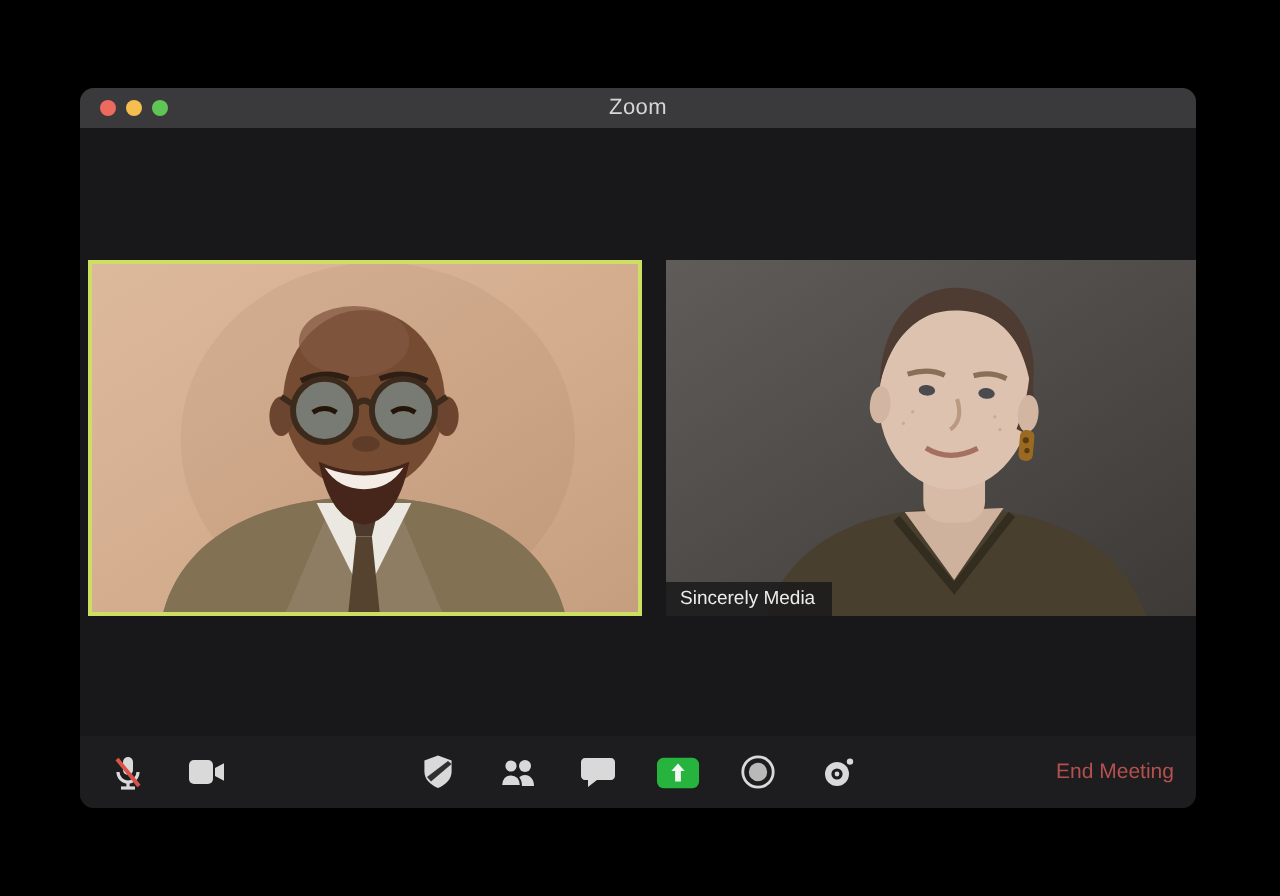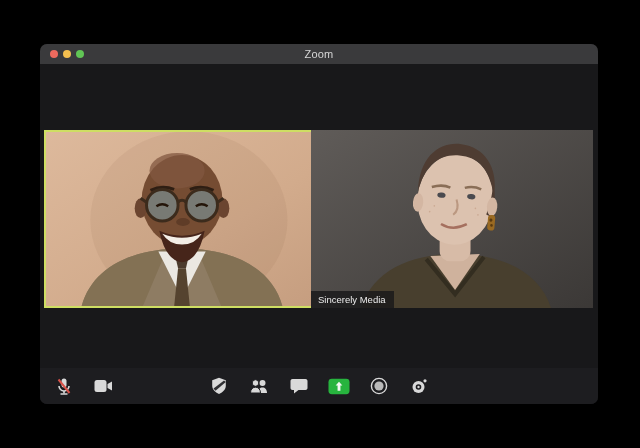--- a/index.html
+++ b/index.html
@@ -13,21 +13,21 @@
   .titlebar { position: absolute; left: 0; top: 0; width: 100%; height: 20px;
               background: #3a3a3c; display: flex; align-items: center; justify-content: center; }
   .traffic { position: absolute; left: 10px; top: 0; height: 20px; display: flex; align-items: center; gap: 5px; }
   .light { width: 8px; height: 8px; border-radius: 50%; }
   .title { font-size: 11px; color: #d6d6d6; letter-spacing: 0.2px; }
 
   .stage { position: absolute; left: 0; top: 20px; width: 100%; height: 304px; background: #18181a; }
 
   .tile { position: absolute; top: 66px; height: 178px; background: #222; overflow: hidden; }
   .tile.left  { left: 4px;  width: 277px; border: 2px solid #cede63; }
-  .tile.right { left: 271px; width: 282px; text-align: center; }
+  .tile.right { left: 293px; width: 282px; text-align: center; }
   .tile svg { display: block; width: 100%; height: 100%; }
 
   .nametag { position: absolute; left: 0; bottom: 0; background: rgba(24,24,26,0.82);
              color: #ececec; font-size: 9.5px; line-height: 1; padding: 4px 8px 4px 7px; }
   .tile.left .nametag { left: 0; bottom: 0; }
 
   .toolbar { position: absolute; left: 0; bottom: 0; width: 100%; height: 36px;
              background: #1d1d20; display: flex; align-items: center; }
   .tb-left { display: flex; align-items: center; gap: 17px; padding-left: 13px; }
   .tb-center { position: absolute; left: 50%; transform: translateX(-50%);
@@ -212,14 +212,17 @@
       <button class="tb-btn">
         <svg width="18" height="18" viewBox="0 0 18 18">
           <circle cx="8.5" cy="10" r="6" fill="#d9d9d9"></circle>
           <circle cx="8.5" cy="10" r="2.8" fill="#1d1d20"></circle>
           <circle cx="8.5" cy="10" r="1.2" fill="#d9d9d9"></circle>
           <circle cx="15" cy="3.8" r="1.6" fill="#d9d9d9"></circle>
         </svg>
       </button>
     </div>
 
+    <div class="tb-right">
+      <button class="end-meeting">End Meeting</button>
+    </div>
   </div>
 </div>
 
 </body></html>

